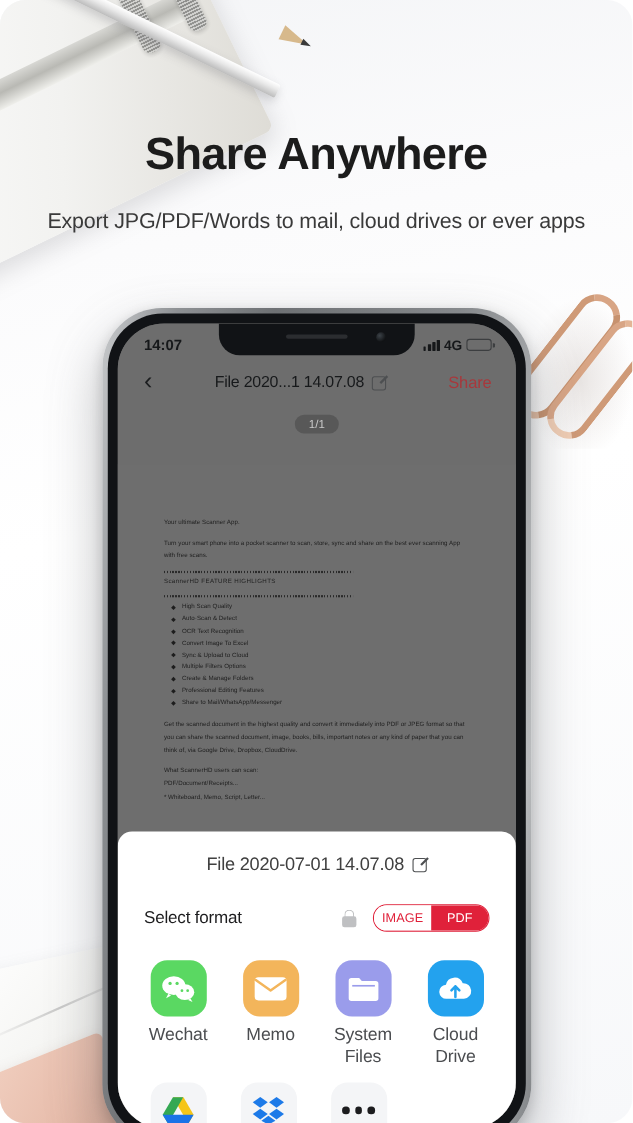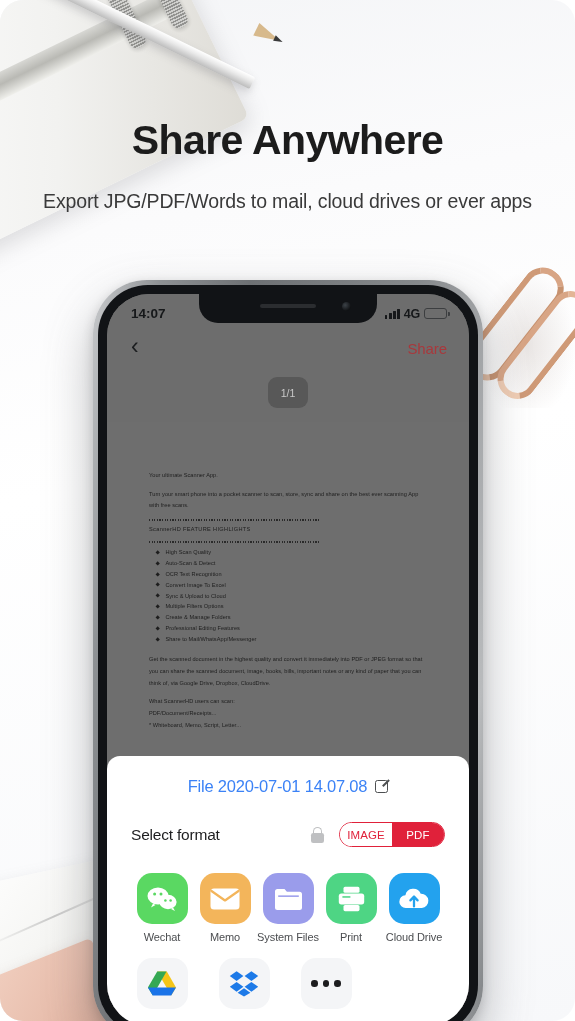--- a/index.html
+++ b/index.html
@@ -227,21 +227,21 @@
   .edit-icon::after {
     content: ""; position: absolute; right: -2px; top: -2px;
     width: 9px; height: 1.6px; background: #4d4f51;
     transform: rotate(-45deg); transform-origin: right center;
   }
   #share-btn { font-size: 15px; color: #a8383c; letter-spacing: -0.1px; text-align: right; }
 
   #page-pill {
     position: relative; z-index: 7;
     margin: 8px auto 0;
-    width: 40px; height: 31px;
+    width: 40px; height: 17px;
     background: rgba(40,40,40,0.30);
     border-radius: 9px;
     display: flex; align-items: center; justify-content: center;
     color: #c9c9c9; font-size: 10.5px;
   }
 
   
   #scan-page {
     position: absolute; left: 0; right: 0; top: 128px; bottom: 0;
     background: #6e6e6e;
@@ -266,21 +266,21 @@
     position: absolute; left: 0; right: 0; bottom: 0; top: 462px;
     background: #ffffff;
     border-top-left-radius: 13px; border-top-right-radius: 13px;
     padding: 21px 20px 0 20px;
     z-index: 8;
   }
   #sheet-title-wrap {
     display: flex; align-items: center; justify-content: center; gap: 8px;
     margin-bottom: 26px;
   }
-  #sheet-title { font-size: 16.5px; color: #3b82f6; font-weight: 500; letter-spacing: -0.2px; }
+  #sheet-title { font-size: 16.5px; color: #404040; font-weight: 500; letter-spacing: -0.2px; }
 
   #format-row {
     display: flex; align-items: center; justify-content: space-between;
     padding: 0 4px; margin-bottom: 26px;
   }
   #format-label { font-size: 15.5px; color: #1d1d1f; font-weight: normal; letter-spacing: -0.2px; }
   #format-right { display: flex; align-items: center; gap: 15px; }
   #lock-icon { width: 13px; height: 16px; position: relative; }
   #lock-icon .shackle {
     position: absolute; top: 0; left: 2.2px;
@@ -304,21 +304,21 @@
   #format-toggle .seg.on  { background: #e0213a; color: #ffffff; }
 
   .share-row { display: flex; justify-content: space-between; padding: 0 4px; margin-bottom: 13px; }
   .share-item { width: 62px; display: flex; flex-direction: column; align-items: center; }
   .tile {
     width: 51px; height: 51px; border-radius: 15px;
     display: flex; align-items: center; justify-content: center;
     margin-bottom: 7px;
   }
   .share-label {
-    font-size: 11px; color: #4b4d50; text-align: center;
+    font-size: 16px; color: #4b4d50; text-align: center;
     line-height: 1.25; letter-spacing: -0.1px;
   }
   .t-wechat { background: #5ad862; }
   .t-mail   { background: #f3b55b; }
   .t-files  { background: #9a9ceb; }
   .t-print  { background: #4ed584; }
   .t-cloud  { background: #23a2ee; }
   .t-plain  { background: #f4f5f7; }
 
   .dots { display: flex; gap: 5px; }
@@ -375,20 +375,24 @@
               </span>
               <span id="net-label">4G</span>
               <span id="battery">
                 <span id="battery-fill" style="width: 40%; background: rgb(251, 213, 38);"></span>
               </span>
             </div>
           </div>
 
           <div id="navbar">
             <div id="back-icon">‹</div>
+            <div id="doc-title-wrap">
+              <span id="doc-title">File 2020...1 14.07.08</span>
+              <span class="edit-icon"></span>
+            </div>
             <div id="share-btn">Share</div>
           </div>
 
           <div id="page-pill">1/1</div>
 
           <div id="scan-page">
             <p>Your ultimate Scanner App.</p>
             <p>Turn your smart phone into a pocket scanner to scan, store, sync and share on the best ever scanning App with free scans.</p>
             <div class="rule"></div>
             <div id="feature-head">ScannerHD FEATURE HIGHLIGHTS</div>
@@ -490,31 +494,20 @@
             <div class="share-item">
               <div class="tile t-files">
                 <svg width="29" height="24" viewBox="0 0 29 24" aria-hidden="true">
                   <path d="M1 4.5 a2.5 2.5 0 0 1 2.5-2.5 h7 l2.4 2.8 h12.6 a2.5 2.5 0 0 1 2.5 2.5 v13.2 a2.5 2.5 0 0 1 -2.5 2.5 h-22 a2.5 2.5 0 0 1 -2.5 -2.5 z" fill="#fff"></path>
                   <rect x="4.2" y="8.4" width="20.6" height="1.5" fill="#9a9ceb"></rect>
                 </svg>
               </div>
               <div class="share-label">System Files</div>
             </div>
 
-            <div class="share-item">
-              <div class="tile t-print">
-                <svg width="27" height="26" viewBox="0 0 27 26" aria-hidden="true">
-                  <rect x="5.5" y="0.8" width="16" height="6" rx="1.6" fill="#fff"></rect>
-                  <rect x="0.8" y="7.6" width="25.4" height="10.8" rx="2.6" fill="#fff"></rect>
-                  <rect x="5.5" y="19" width="16" height="6.2" rx="1.6" fill="#fff"></rect>
-                  <rect x="4.4" y="10.2" width="8" height="1.5" fill="#4ed584"></rect>
-                </svg>
-              </div>
-              <div class="share-label">Print</div>
-            </div>
 
             <div class="share-item">
               <div class="tile t-cloud">
                 <svg width="32" height="24" viewBox="0 0 32 24" aria-hidden="true">
                   <path d="M8 21 a6.4 6.4 0 0 1 -0.6 -12.8 a8 8 0 0 1 15.3 -1.4 a5.9 5.9 0 0 1 1.1 14.2 z" fill="#fff"></path>
                   <path d="M16 19.4 V10.4 M16 9.6 L12.4 13.4 M16 9.6 L19.6 13.4" stroke="#23a2ee" stroke-width="2.3" fill="none" stroke-linecap="round" stroke-linejoin="round"></path>
                 </svg>
               </div>
               <div class="share-label">Cloud Drive</div>
             </div>

